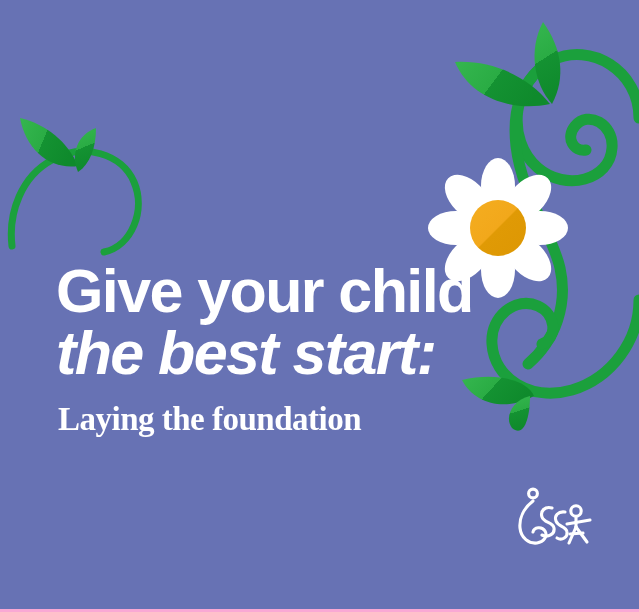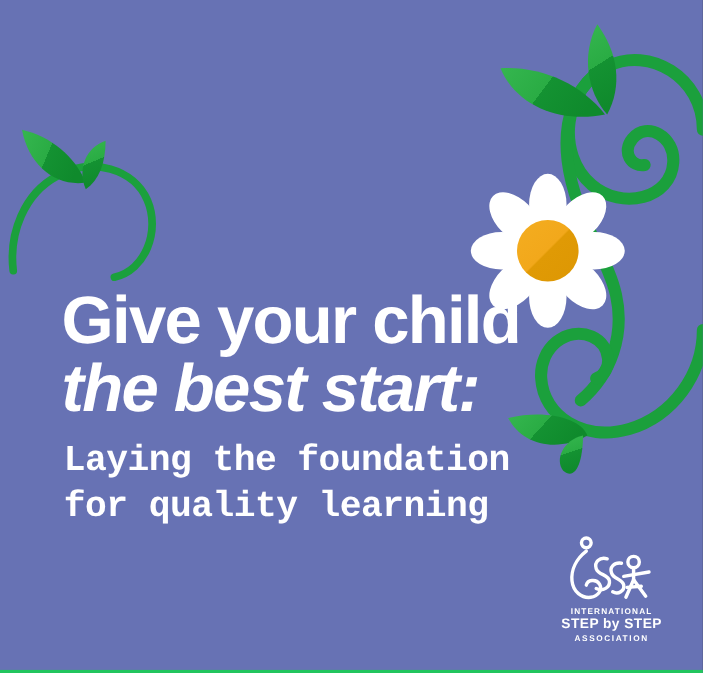--- a/index.html
+++ b/index.html
@@ -11,21 +11,21 @@
   body {
     font-family: "Liberation Sans", sans-serif;
   }
   #cover {
     position: relative;
     width: 639px;
     height: 612px;
     overflow: hidden;
     background: #6772b4;
     box-sizing: border-box;
-    border-bottom: 3px solid #22c55e;
+    border-bottom: 3px solid #f9a8d4;
   }
   #art-layer {
     position: absolute;
     left: 0;
     top: 0;
     width: 639px;
     height: 612px;
     pointer-events: none;
   }
   .headline-block {
@@ -50,21 +50,21 @@
   }
   .subhead-block {
     position: absolute;
     left: 58px;
     top: 398px;
     width: 420px;
   }
   .subhead-line {
     display: block;
     color: #ffffff;
-    font-family: Liberation Mono, monospace;
+    font-family: Liberation Serif, serif;
     font-weight: bold;
     font-size: 33px;
     line-height: 1.28;
     letter-spacing: -0.5px;
     white-space: nowrap;
   }
   .logo-block {
     position: absolute;
     left: 508px;
     top: 486px;
@@ -202,21 +202,20 @@
     </g>
   </svg>
 
   <div class="headline-block">
     <span class="headline-line l1">Give your child</span>
     <span class="headline-line l2">the best start:</span>
   </div>
 
   <div class="subhead-block">
     <span class="subhead-line">Laying the foundation</span>
-    <span class="subhead-line">for quality learning</span>
   </div>
 
   <div class="logo-block">
     <svg class="logo-mark" viewBox="0 0 96 62" xmlns="http://www.w3.org/2000/svg">
       <g fill="none" stroke="#ffffff" stroke-width="3.1" stroke-linecap="round" stroke-linejoin="round">
 
         <circle cx="25" cy="7.5" r="4.4"></circle>
         <path d="M 25 15
                  C 16 22, 11 32, 12 42
                  C 13 52, 21 58, 29 57
@@ -235,20 +234,15 @@
 
         <circle cx="68" cy="25" r="5.2"></circle>
 
         <path d="M 68 31 L 68 41"></path>
         <path d="M 68 41 L 61 57"></path>
         <path d="M 68 41 L 79 56"></path>
         <path d="M 59 38 L 82 34"></path>
         <path d="M 62 48 L 75 47"></path>
       </g>
     </svg>
-    <div class="logo-text">
-      <span class="logo-l1">INTERNATIONAL</span>
-      <span class="logo-l2">STEP by STEP</span>
-      <span class="logo-l3">ASSOCIATION</span>
-    </div>
   </div>
 
 </div>
 
 </body></html>

